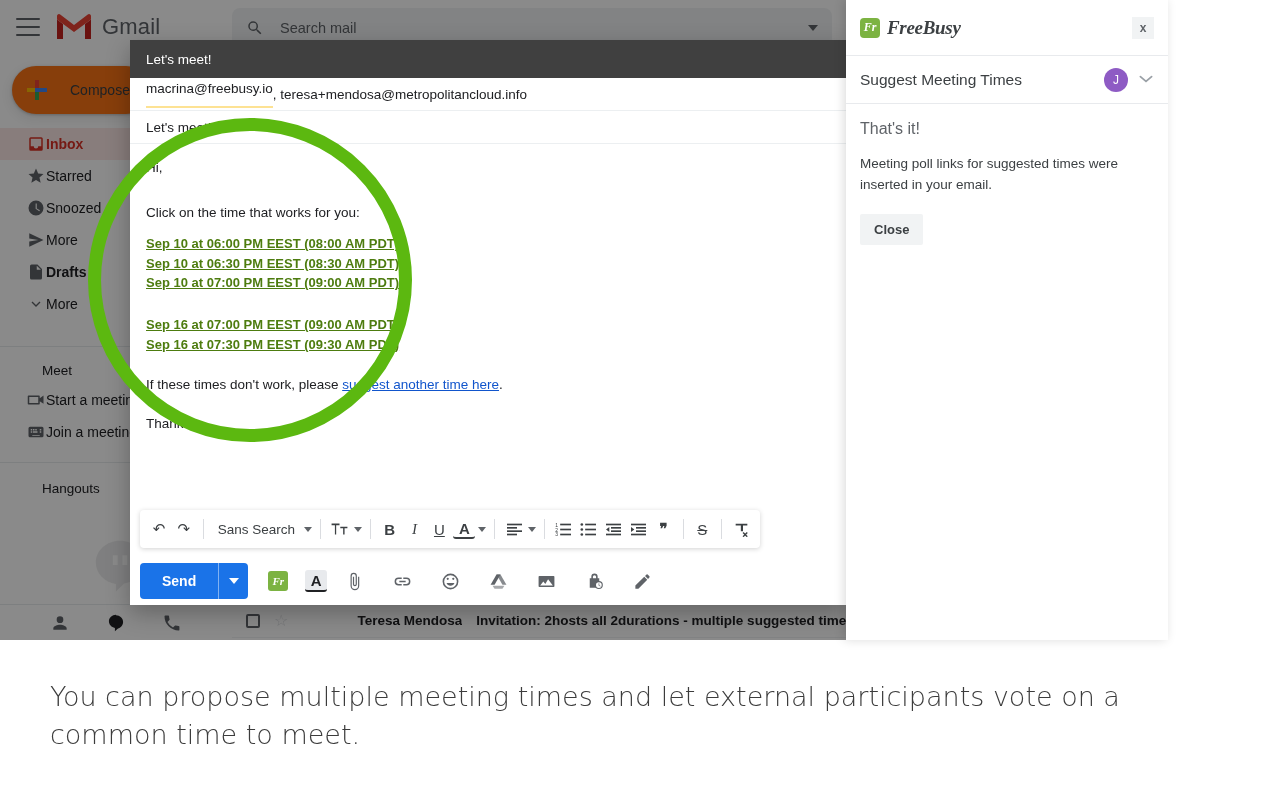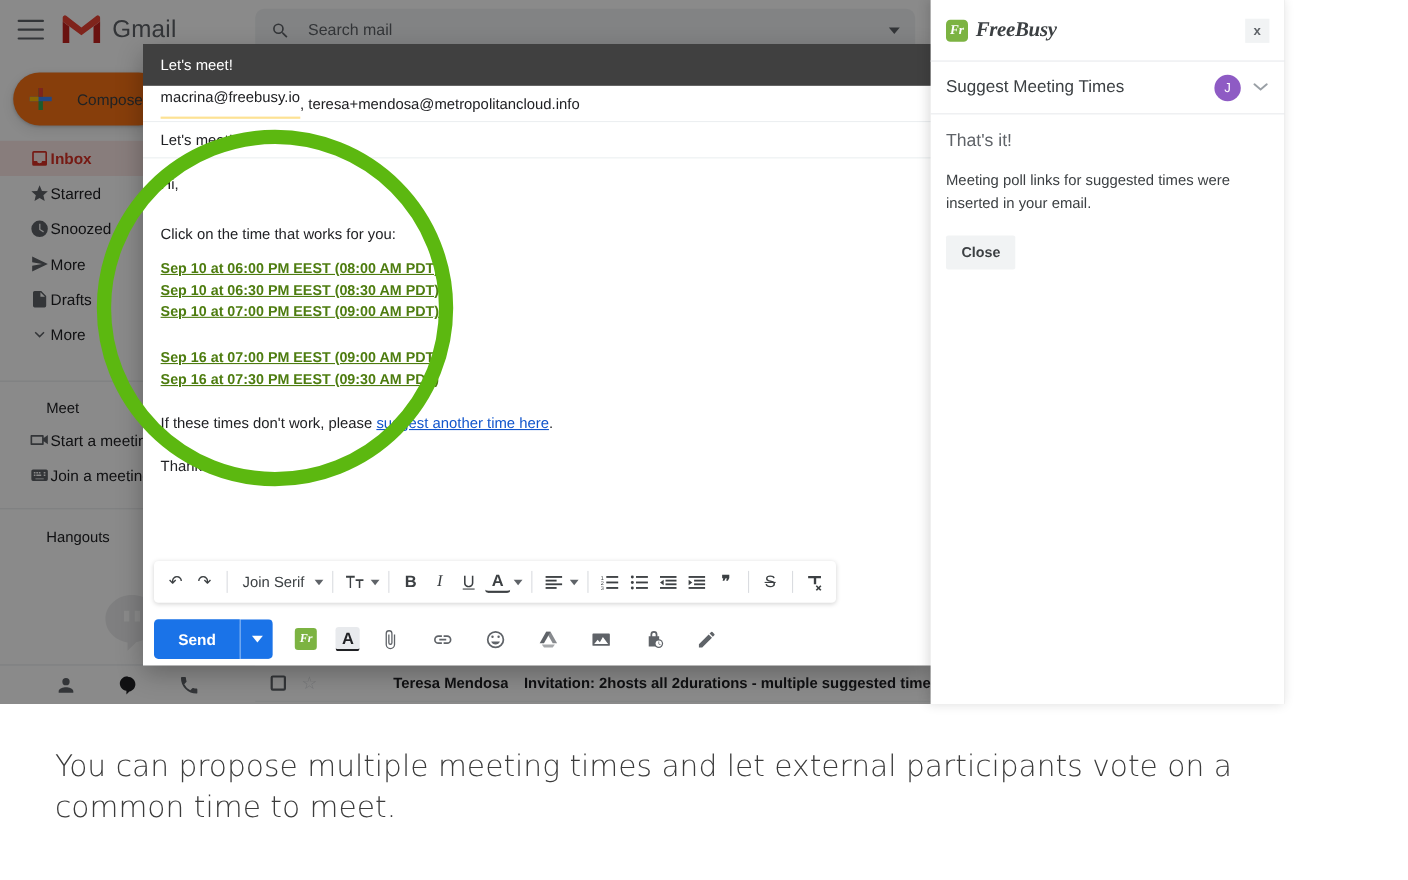--- a/index.html
+++ b/index.html
@@ -44,21 +44,21 @@
     display:flex; align-items:center; padding-left:14px; gap:22px;
   }
   .plus { width:22px; height:22px; position:relative; flex:none; }
   .compose-label { font-size:14px; color:#3c4043; }
   .nav-item {
     height:32px; display:flex; align-items:center; padding-left:26px; 
     font-size:14px; color:#202124; border-radius:0 16px 16px 0; margin-right:10px;
   }
   .nav-item .ic { width:20px; height:20px; flex:none; display:flex; align-items:center; justify-content:center; }
   .nav-item.active { background:#fce8e6; color:#d93025; font-weight:bold; }
-  .nav-item.bold { font-weight:normal;align-items:center; }
+  .nav-item.bold { font-weight:bold;align-items:center; }
   .nav-section-title { font-size:13.5px; color:#202124; padding:8px 0 6px 26px; font-weight:normal;margin-left:16px; }
   .meet-block { margin-top:26px; border-top:1px solid #e8eaed; padding-top:8px; }
   .hangouts-block { margin-top:14px; border-top:1px solid #e8eaed; padding-top:10px; }
   .hangouts-bubble { position:absolute; left:86px; top:480px; width:68px; height:58px; opacity:.12; }
   .status-strip {
     position:absolute; left:0; bottom:0; width:232px; height:36px;
     display:flex; align-items:center; justify-content:center; gap:36px;
     border-top:1px solid #e8eaed; background:#fff;
   }
   .status-strip .sic { width:20px; height:20px; }
@@ -369,21 +369,21 @@
 
       <p style="margin-top:20px"><span>If these times don't work, please </span><a class="inline-link" href="#">suggest another time here</a><span>.</span></p>
 
       <p style="margin-top:18px">Thanks!</p>
     </div>
 
     <div class="cw-toolbar">
       <span class="tb-btn">↶</span>
       <span class="tb-btn">↷</span>
       <span class="tb-sep"></span>
-      <span class="tb-font">Join Serif</span>
+      <span class="tb-font">Sans Search</span>
       <span class="caret-sm"></span>
       <span class="tb-sep"></span>
       <span class="tb-btn">
         <svg width="19" height="16" viewBox="0 0 24 20" fill="#3c4043">
             <path d="M2 3h10v2.3H7.8V17H6.2V5.3H2z"></path>
             <path d="M13 7h9v2h-3.6v8h-1.8V9H13z"></path>
           </svg>
       </span>
       <span class="caret-sm"></span>
       <span class="tb-sep"></span>

